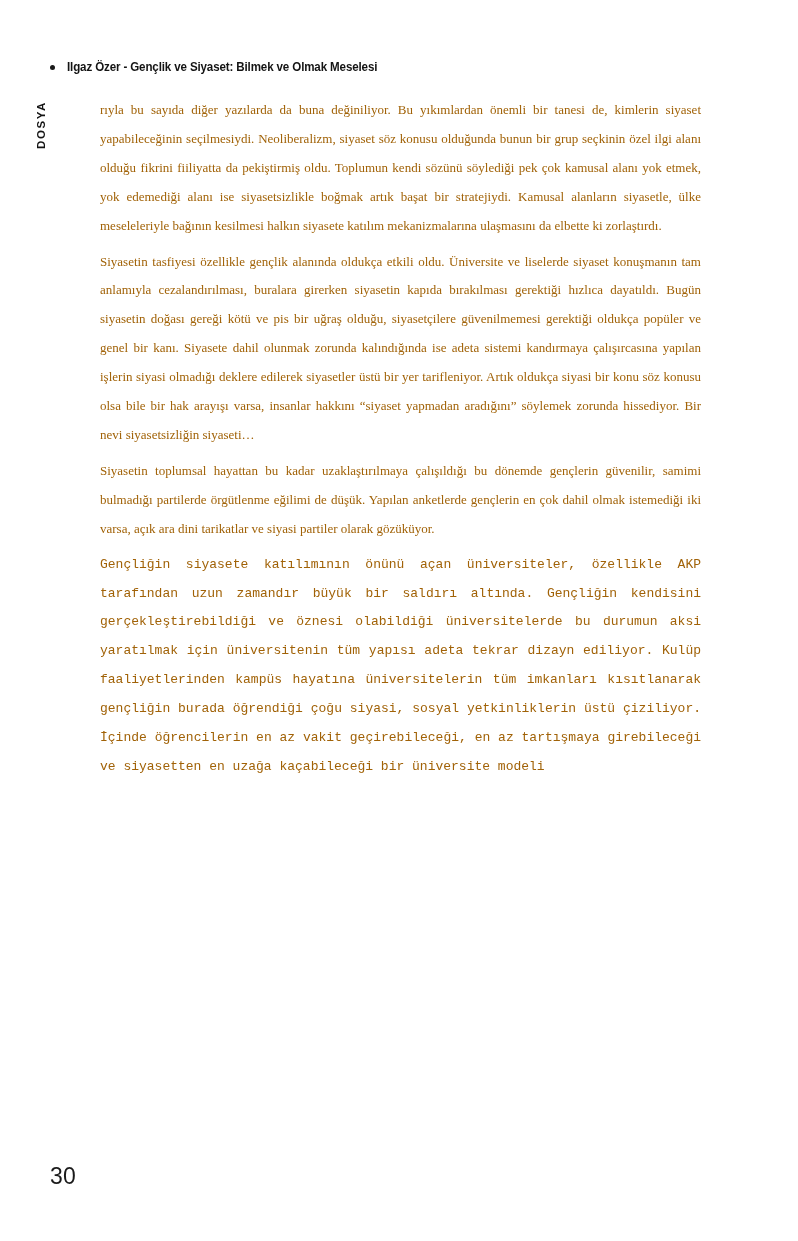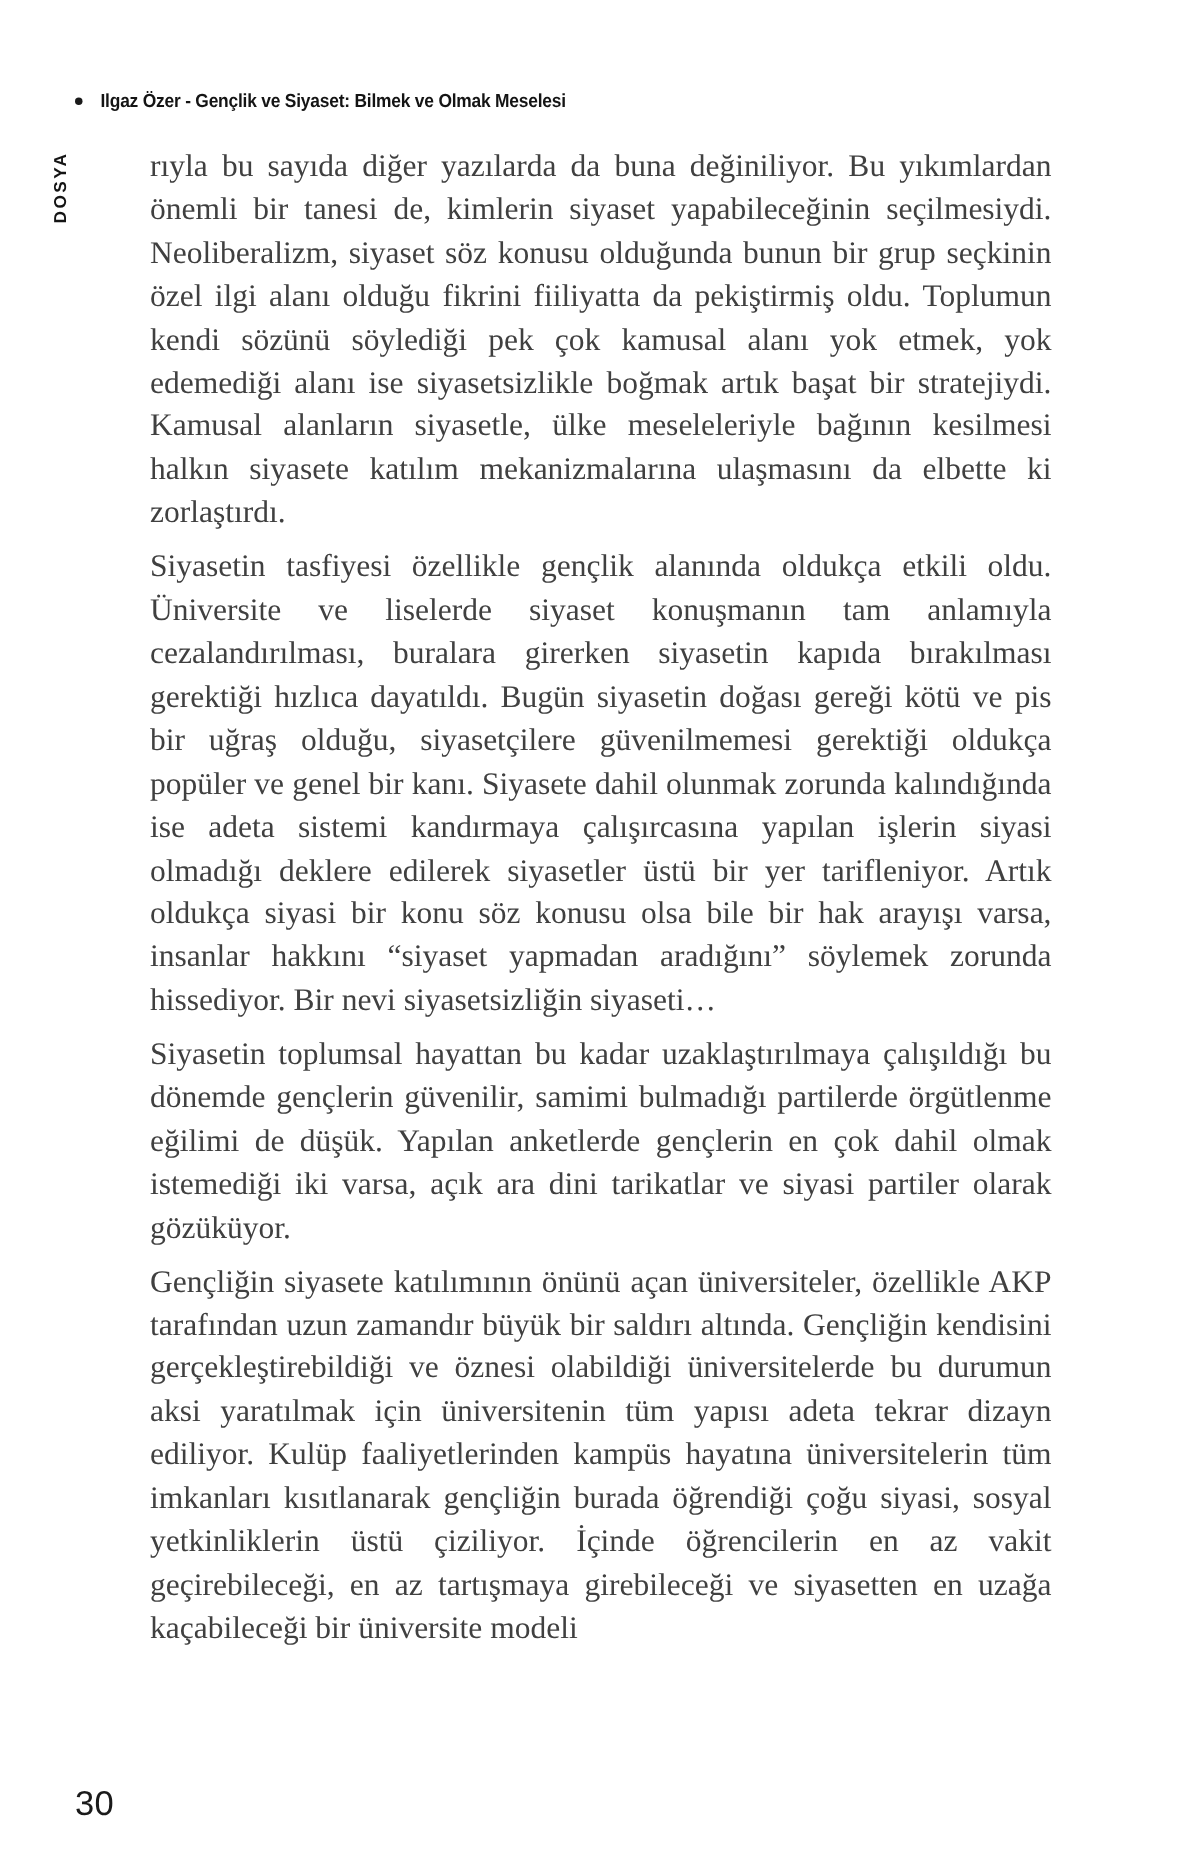--- a/index.html
+++ b/index.html
@@ -77,36 +77,36 @@
 
   
   .text-column {
     position: absolute;
     left: 100px;
     top: 96px;
     width: 601px;
   }
   .para {
     font-family: "Liberation Serif", serif;
-    font-size: 21px;
+    font-size: 13px;
     line-height: 28.9px;
     text-align: justify;
     text-justify: inter-word;
     margin: 0 0 7px 0;
-    color: #404040;
+    color: #a16207;
     hyphens: manual;
     -webkit-hyphens: manual;
   }
-  .para:last-child { margin-bottom: 0; }
+  .para:last-child { margin-bottom: 0; font-family: Liberation Mono, monospace; }
 
   
   .folio {
     position: absolute;
     left: 50px;
-    top: 1189px;
+    top: 1163px;
     font-family: "Liberation Sans", sans-serif;
     font-size: 23px;
     font-weight: normal;
     color: #1a1a1a;
     letter-spacing: 0.2px;
   }
 </style>
 </head>
 <body>
 

